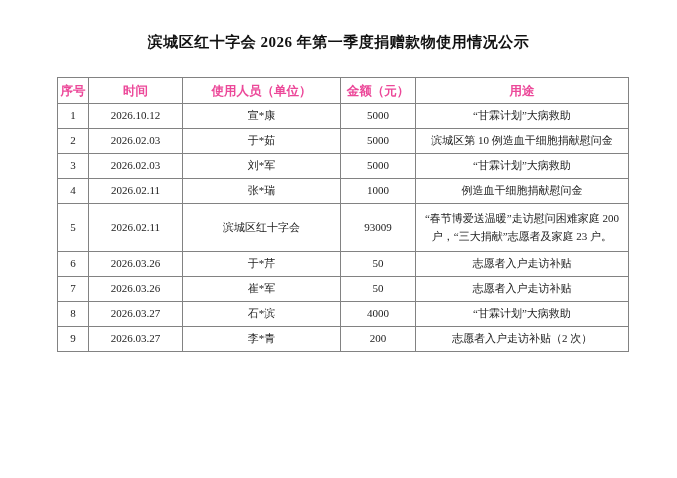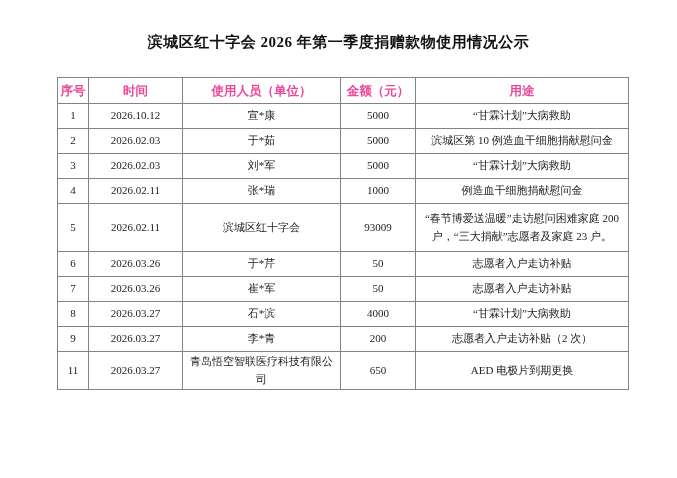--- a/index.html
+++ b/index.html
@@ -141,23 +141,16 @@
         <td>4000</td>
         <td class="c-purpose">“甘霖计划”大病救助</td>
       </tr>
       <tr class="r">
         <td>9</td>
         <td>2026.03.27</td>
         <td>李*青</td>
         <td>200</td>
         <td class="c-purpose">志愿者入户走访补贴（2 次）</td>
       </tr>
-      <tr class="r">
-        <td>11</td>
-        <td>2026.03.27</td>
-        <td>青岛悟空智联医疗科技有限公司</td>
-        <td>650</td>
-        <td class="c-purpose">AED 电极片到期更换</td>
-      </tr>
     </tbody>
   </table>
 
 </div>
 
 </body></html>

